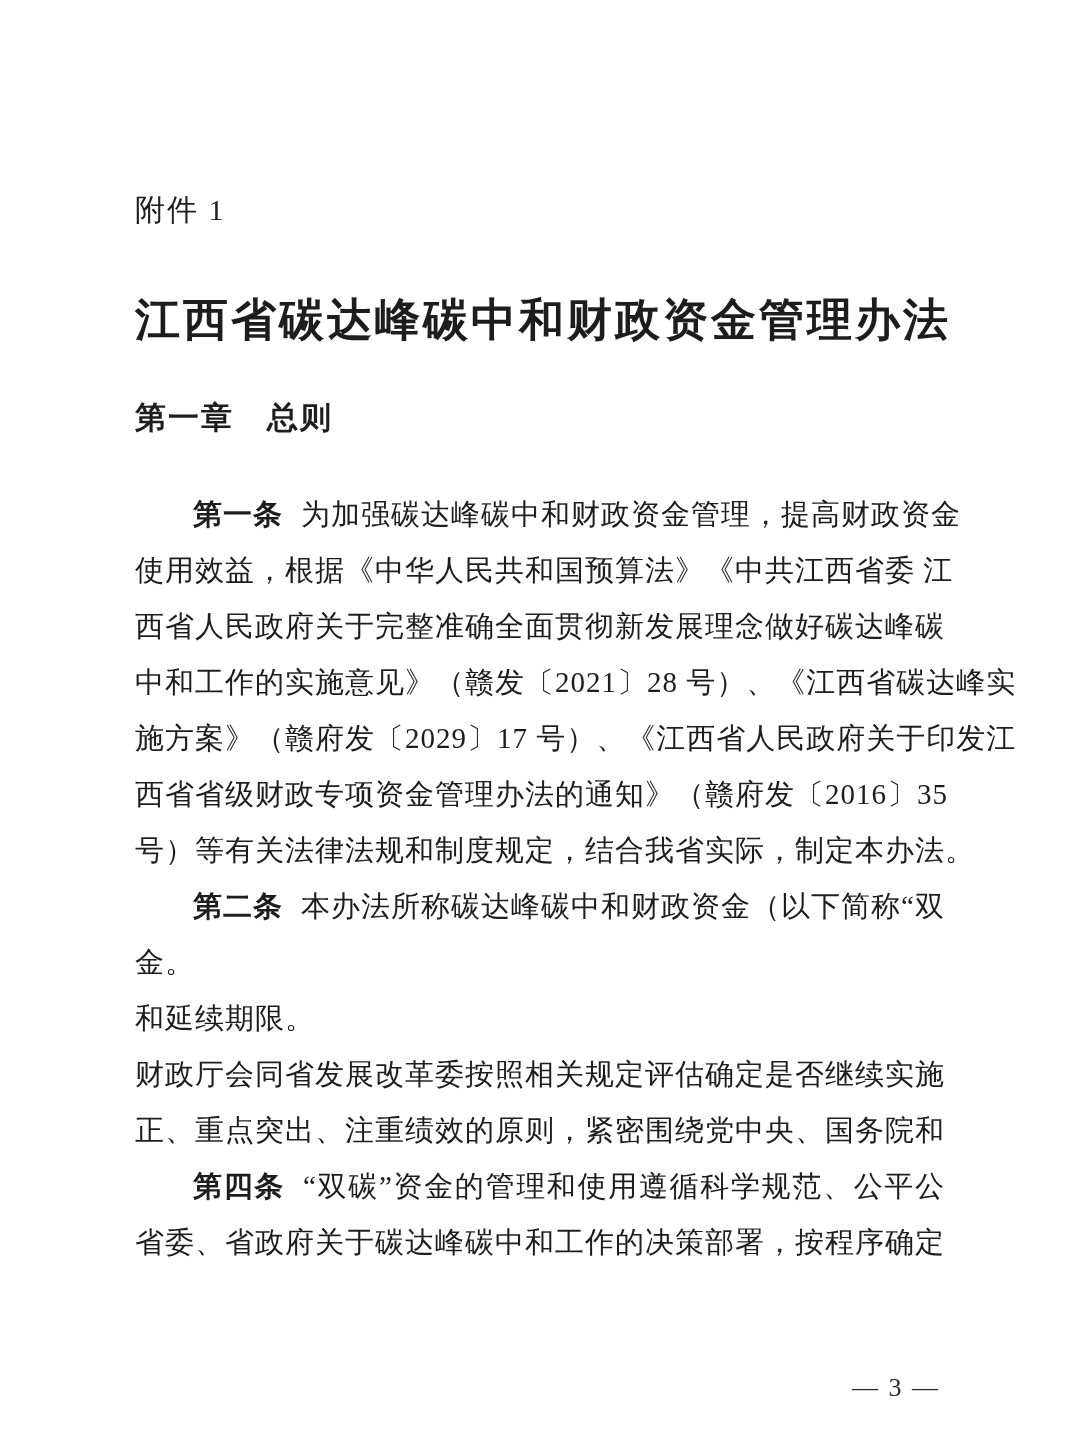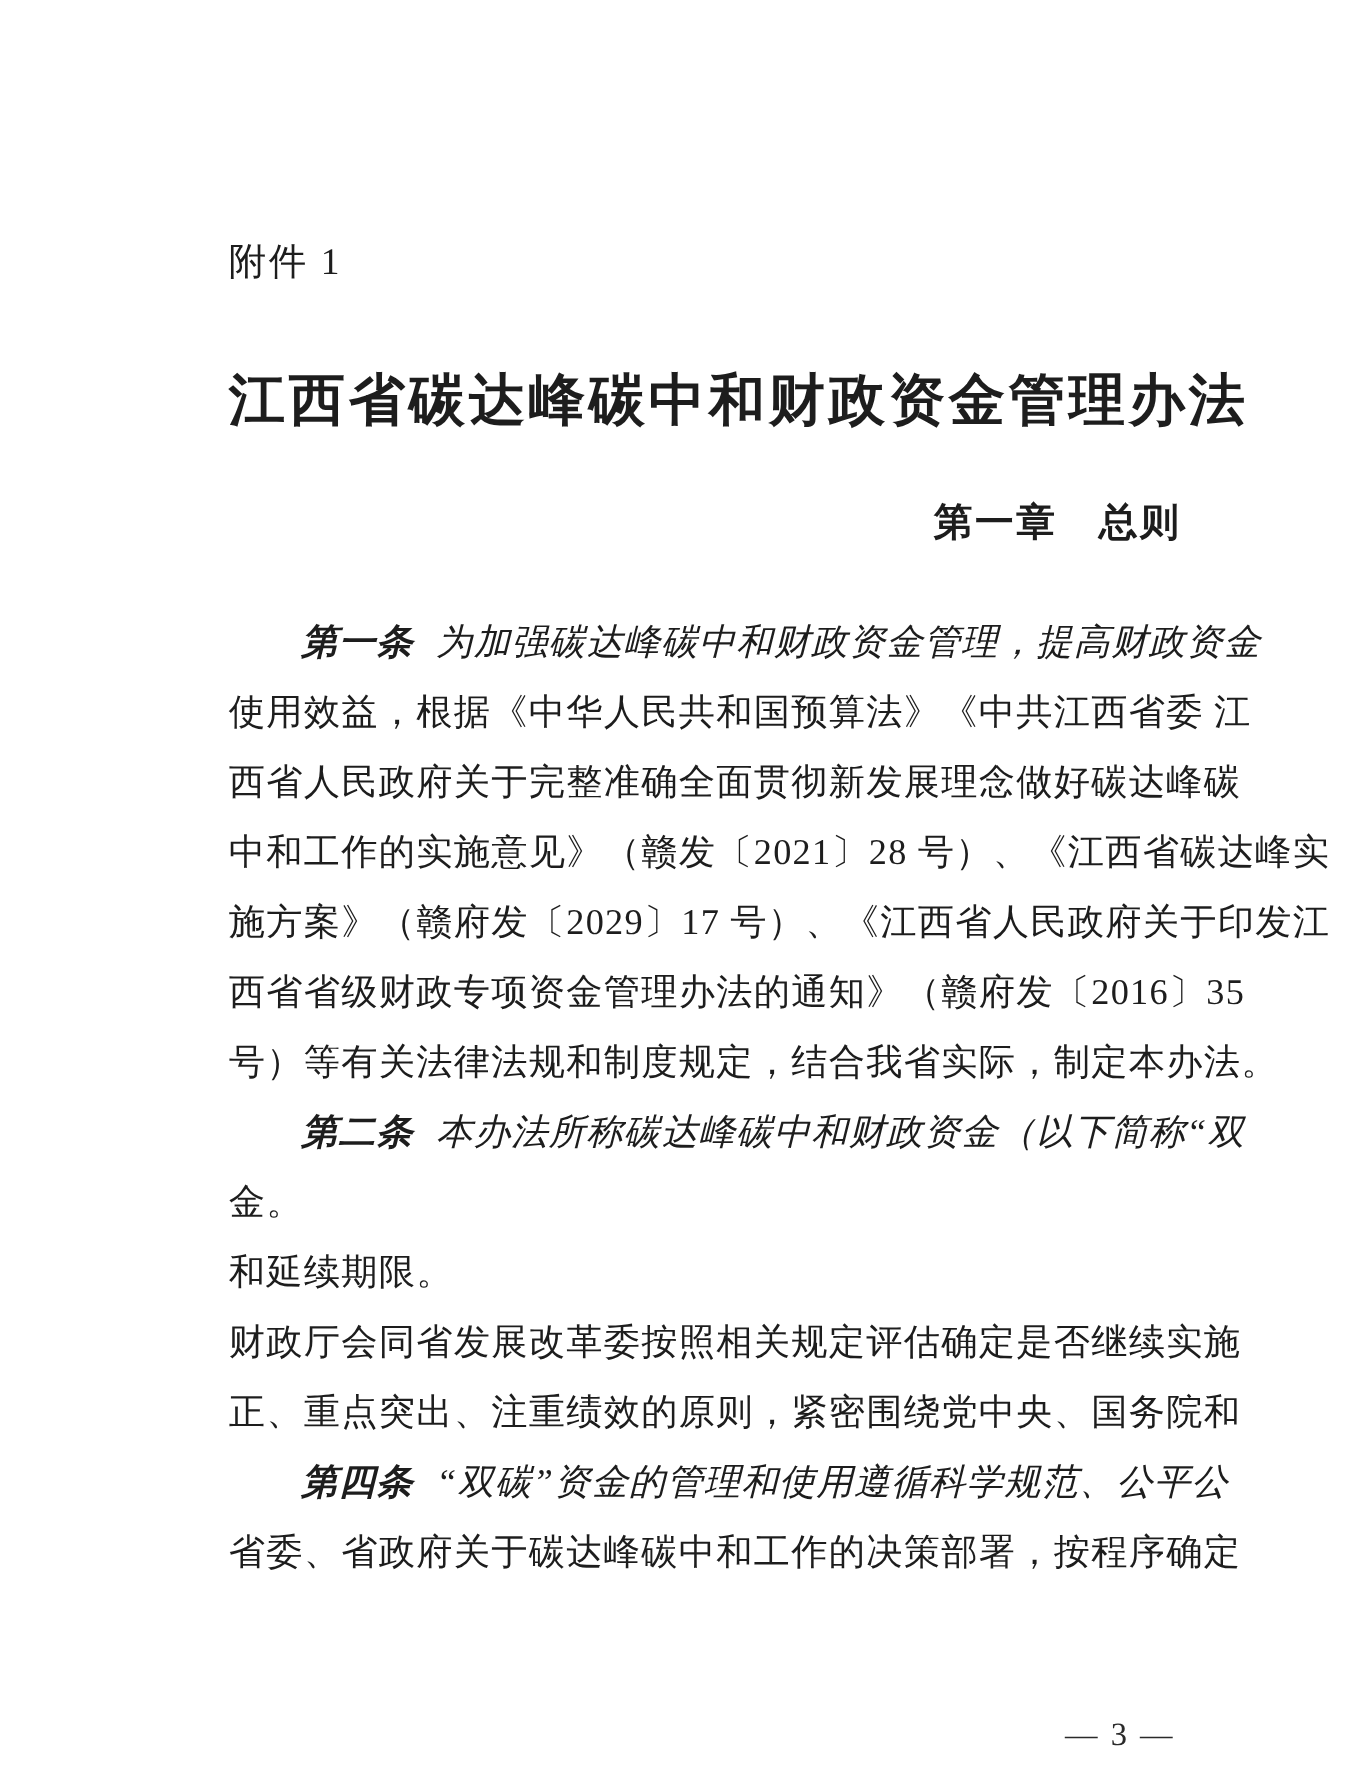--- a/index.html
+++ b/index.html
@@ -13,21 +13,20 @@
     height: 1430px;
     background: #ffffff;
     overflow: hidden;
     font-family: "Liberation Serif", "DejaVu Serif", serif;
     color: #1d1d1d;
     box-sizing: border-box;
   }
   .content {
     box-sizing: border-box;
     padding: 190px 135px 0 135px;
-    margin-left: 48px;
   }
   .attachment-label {
     font-size: 30px;
     line-height: 40px;
     letter-spacing: 2px;
     text-align: left;
   }
   .doc-title {
     margin-top: 60px;
     font-size: 45px;
@@ -36,37 +35,36 @@
     letter-spacing: 3px;
     text-align: right;
     white-space: nowrap;
   }
   .chapter-heading {
     margin-top: 46px;
     font-size: 31px;
     line-height: 44px;
     font-weight: 700;
     letter-spacing: 2px;
-    text-align: right;
+    text-align: left;
   }
   .body-text {
     margin-top: 46px;
     font-size: 29px;
     letter-spacing: 1px;
   }
   .line {
     height: 56px;
     line-height: 56px;
     text-align: justify;
     text-align-last: justify;
     white-space: nowrap;
   }
   .line.first {
     text-indent: 58px;
-    font-style: italic;
   }
   .line.short {
     text-align: left;
     text-align-last: left;
   }
   .article-lead {
     font-weight: 700;
     margin-right: 18px;
   }
   .page-number {

